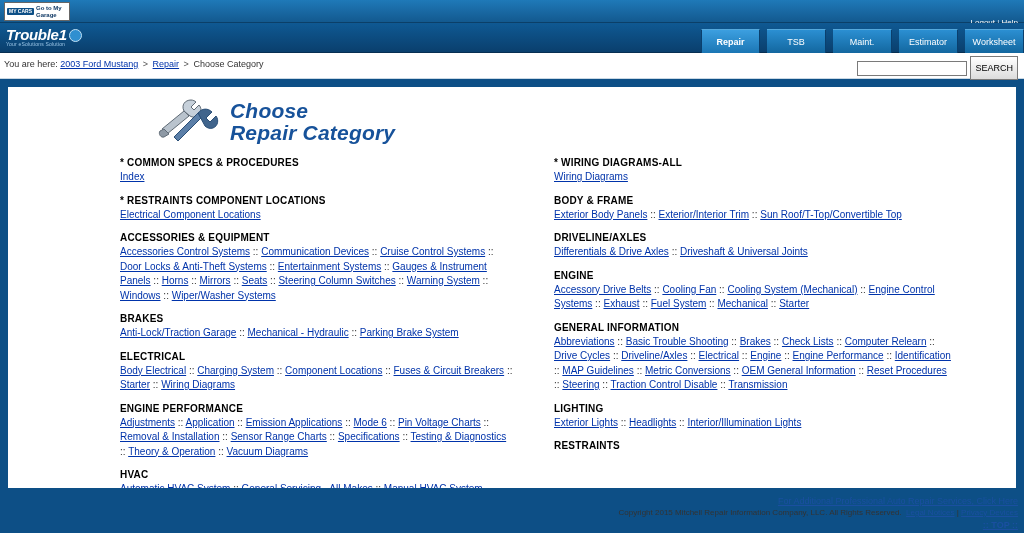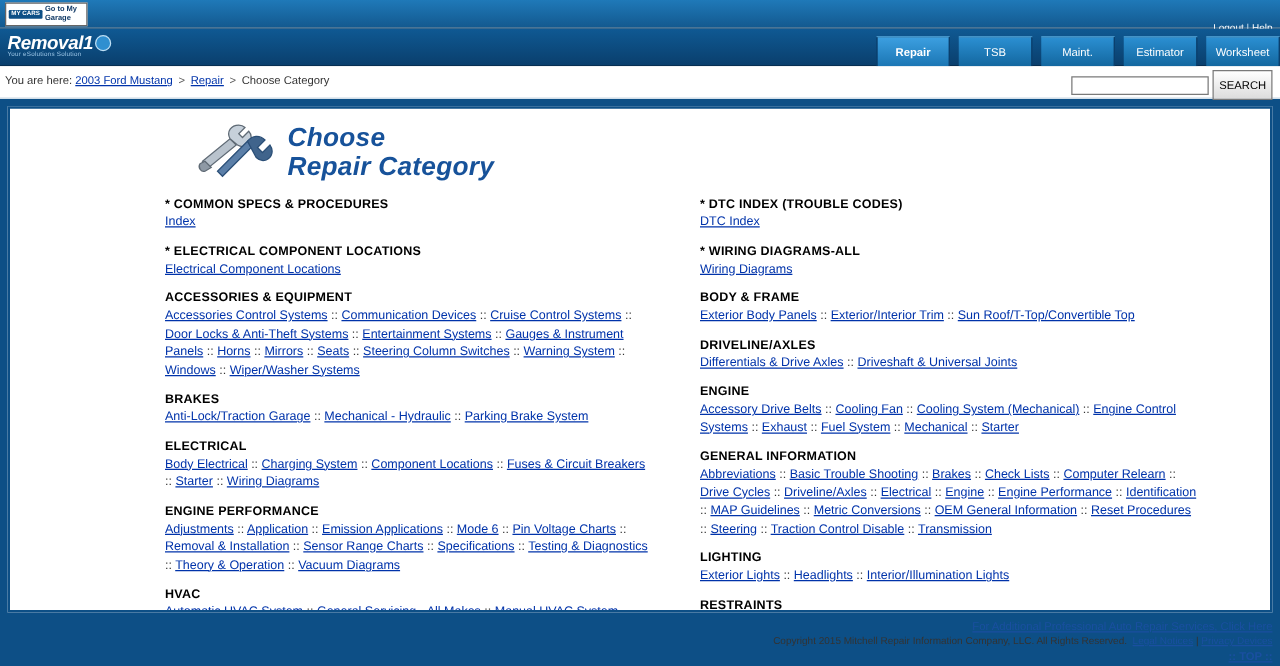--- a/index.html
+++ b/index.html
@@ -141,21 +141,21 @@
     color: #17529a;
     font-style: italic;
     font-weight: bold;
     font-size: 21px;
     line-height: 1.05;
     letter-spacing: 0.2px;
   }
 
   .cols {
     display: flex;
-    padding: 6px 0 0 16px;
+    padding: 6px 0 0 4px;
   }
   .col { width: 50%; padding-left: 108px; }
   .col.right { padding-left: 40px; }
 
   .group { margin-bottom: 10px; }
   .group-head {
     font-size: 10px;
     font-weight: bold;
     color: #000000;
     margin-bottom: 2px;
@@ -190,21 +190,21 @@
     <a href="#">Logout</a>
     <span>|</span>
     <a href="#">Help</a>
     <span class="version">v2.2.4.7</span>
   </div>
 </div>
 
 <div class="headerband">
   <div class="mitchell-logo">
     <div class="m1">
-      <span>Removal</span><span class="num">1</span><span class="logo-ball"></span>
+      <span>Trouble</span><span class="num">1</span><span class="logo-ball"></span>
     </div>
     <div class="tag">Your eSolutions Solution</div>
   </div>
   <div class="navtabs">
     <div class="navtab active">Repair</div>
     <div class="navsep"></div>
     <div class="navtab">TSB</div>
     <div class="navsep"></div>
     <div class="navtab">Maint.</div>
     <div class="navsep"></div>
@@ -252,21 +252,21 @@
       </span>
     </div>
 
     <div class="cols">
       <div class="col left" id="left-col">
           <div class="group">
             <div class="group-head">* COMMON SPECS &amp; PROCEDURES</div>
             <div class="links"><a href="#">Index</a></div>
           </div>
           <div class="group">
-            <div class="group-head">* ELECTRICAL COMPONENT LOCATIONS</div>
+            <div class="group-head">* RESTRAINTS COMPONENT LOCATIONS</div>
             <div class="links"><a href="#">Electrical Component Locations</a></div>
           </div>
           <div class="group">
             <div class="group-head">ACCESSORIES &amp; EQUIPMENT</div>
             <div class="links"><a href="#">Accessories Control Systems</a><span class="sep"> :: </span><a href="#">Communication Devices</a><span class="sep"> :: </span><a href="#">Cruise Control Systems</a><span class="sep"> :: </span><a href="#">Door Locks &amp; Anti-Theft Systems</a><span class="sep"> :: </span><a href="#">Entertainment Systems</a><span class="sep"> :: </span><a href="#">Gauges &amp; Instrument Panels</a><span class="sep"> :: </span><a href="#">Horns</a><span class="sep"> :: </span><a href="#">Mirrors</a><span class="sep"> :: </span><a href="#">Seats</a><span class="sep"> :: </span><a href="#">Steering Column Switches</a><span class="sep"> :: </span><a href="#">Warning System</a><span class="sep"> :: </span><a href="#">Windows</a><span class="sep"> :: </span><a href="#">Wiper/Washer Systems</a></div>
           </div>
           <div class="group">
             <div class="group-head">BRAKES</div>
             <div class="links"><a href="#">Anti-Lock/Traction Garage</a><span class="sep"> :: </span><a href="#">Mechanical - Hydraulic</a><span class="sep"> :: </span><a href="#">Parking Brake System</a></div>
           </div>
@@ -277,24 +277,20 @@
           <div class="group">
             <div class="group-head">ENGINE PERFORMANCE</div>
             <div class="links"><a href="#">Adjustments</a><span class="sep"> :: </span><a href="#">Application</a><span class="sep"> :: </span><a href="#">Emission Applications</a><span class="sep"> :: </span><a href="#">Mode 6</a><span class="sep"> :: </span><a href="#">Pin Voltage Charts</a><span class="sep"> :: </span><a href="#">Removal &amp; Installation</a><span class="sep"> :: </span><a href="#">Sensor Range Charts</a><span class="sep"> :: </span><a href="#">Specifications</a><span class="sep"> :: </span><a href="#">Testing &amp; Diagnostics</a><span class="sep"> :: </span><a href="#">Theory &amp; Operation</a><span class="sep"> :: </span><a href="#">Vacuum Diagrams</a></div>
           </div>
           <div class="group">
             <div class="group-head">HVAC</div>
             <div class="links"><a href="#">Automatic HVAC System</a><span class="sep"> :: </span><a href="#">General Servicing - All Makes</a><span class="sep"> :: </span><a href="#">Manual HVAC System</a></div>
           </div>
         </div>
       <div class="col right" id="right-col">
-          <div class="group">
-            <div class="group-head">* DTC INDEX (TROUBLE CODES)</div>
-            <div class="links"><a href="#">DTC Index</a></div>
-          </div>
           <div class="group">
             <div class="group-head">* WIRING DIAGRAMS-ALL</div>
             <div class="links"><a href="#">Wiring Diagrams</a></div>
           </div>
           <div class="group">
             <div class="group-head">BODY &amp; FRAME</div>
             <div class="links"><a href="#">Exterior Body Panels</a><span class="sep"> :: </span><a href="#">Exterior/Interior Trim</a><span class="sep"> :: </span><a href="#">Sun Roof/T-Top/Convertible Top</a></div>
           </div>
           <div class="group">
             <div class="group-head">DRIVELINE/AXLES</div>

